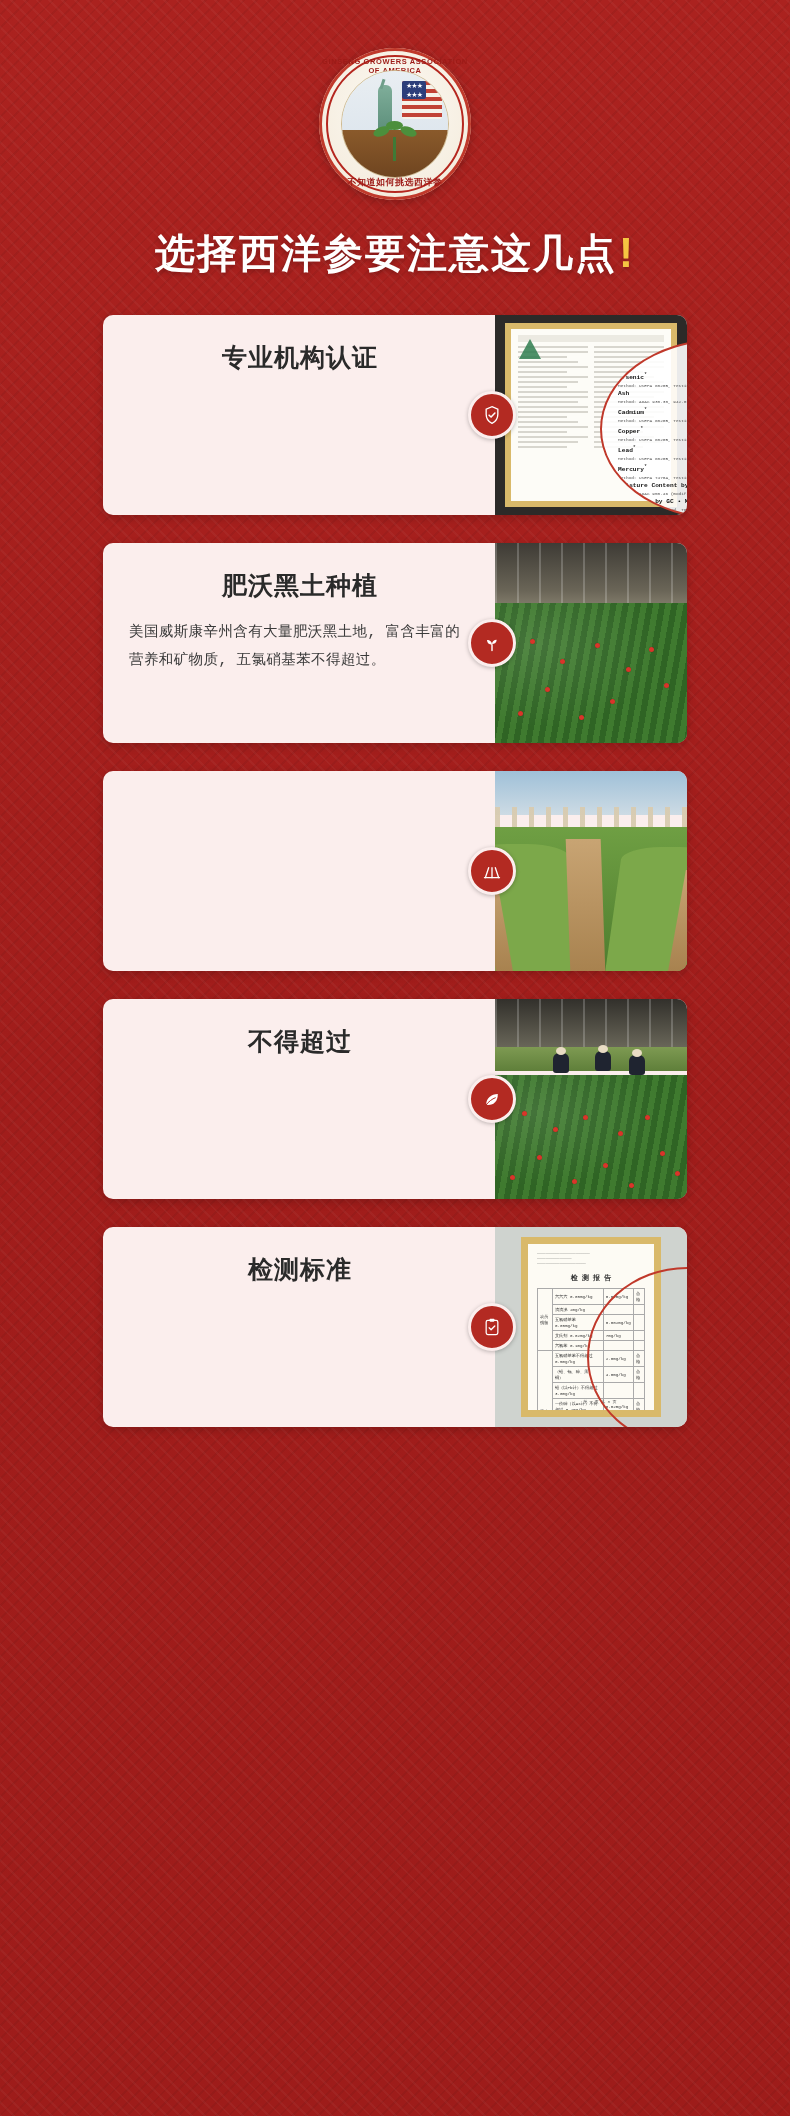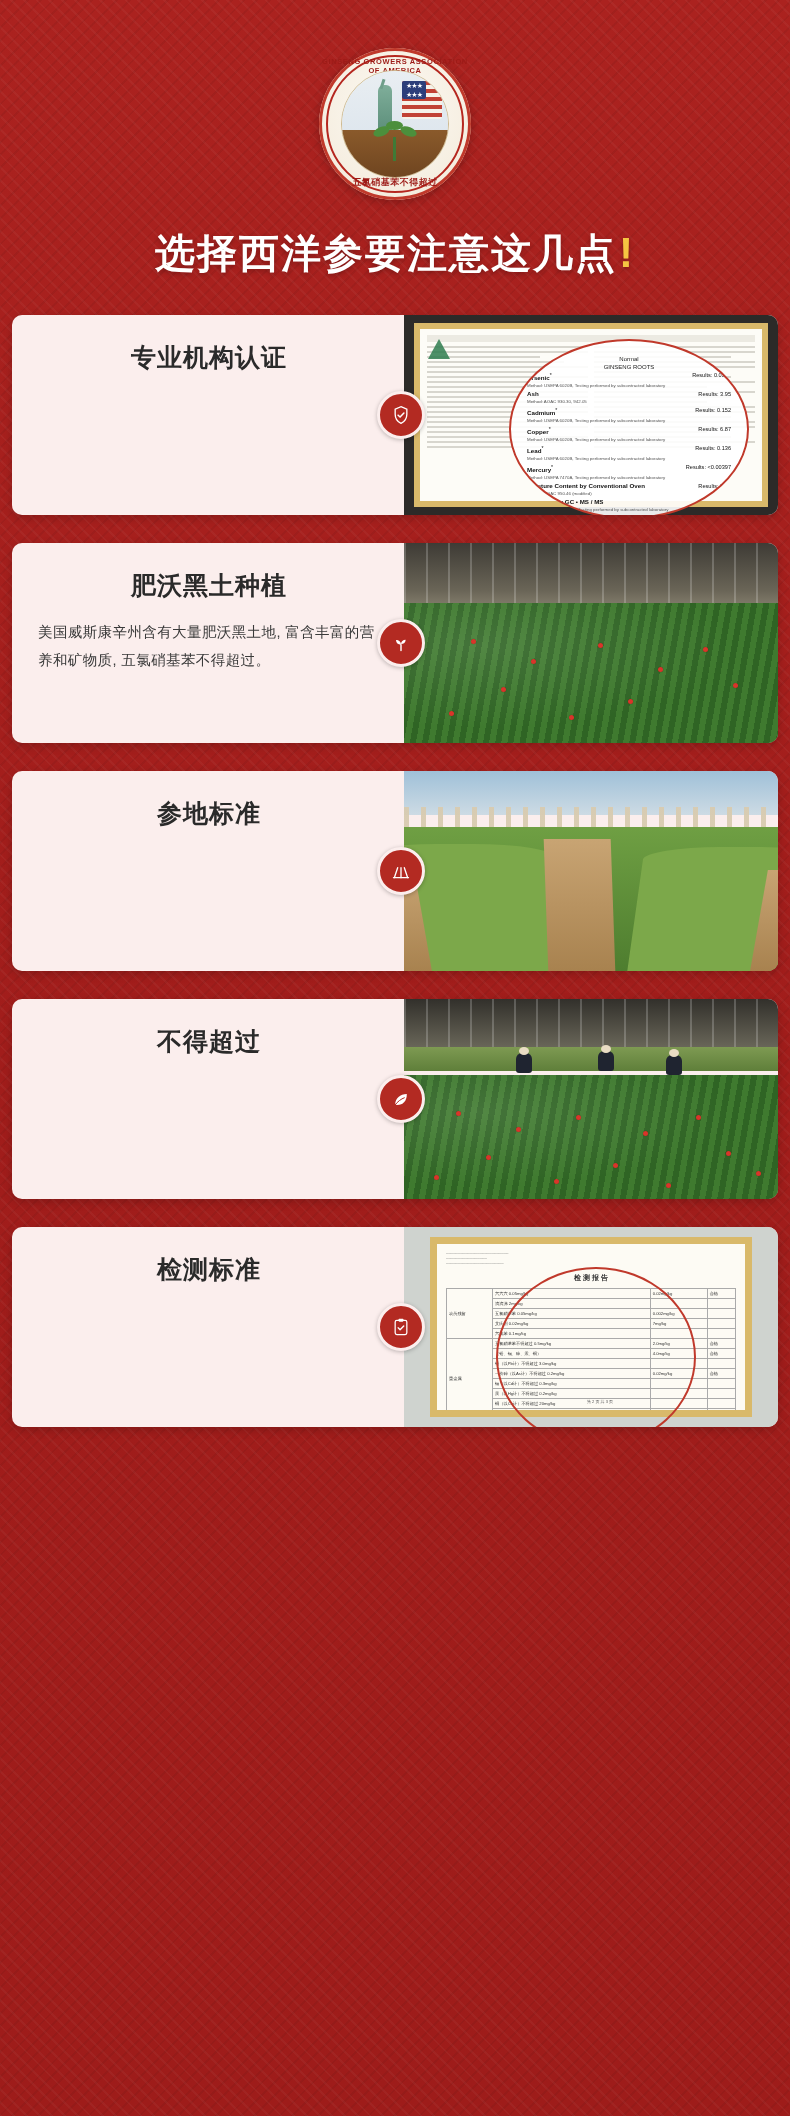--- a/index.html
+++ b/index.html
@@ -184,21 +184,22 @@
   }
   .subline {
     color: #ffffff;
     font-size: 17px;
     letter-spacing: 1px;
   }
 
   
   .cards {
     margin: 34px auto 0;
-    width: 766px;
+    width: 584px;
+    font-family: Liberation Mono, monospace;
   }
   .card {
     position: relative;
     background: #fbeeed;
     border-radius: 10px;
     margin-bottom: 28px;
     display: flex;
     overflow: hidden;
     box-shadow: 0 3px 10px rgba(0,0,0,0.18);
   }
@@ -387,21 +388,21 @@
         <div class="logo-star-box">★★★<br>★★★</div>
         <div class="logo-statue"></div>
         <div class="logo-ground"></div>
         <div class="logo-plant">
           <i></i>
             <b class="lp1"></b>
             <b class="lp2"></b>
             <b class="lp3"></b>
         </div>
       </div>
-      <div class="logo-text-bottom">五氯硝基苯不得超过</div>
+      <div class="logo-text-bottom">不知道如何挑选西洋参</div>
     </div>
   </div>
 
   <div class="headline">
     <span>选择西洋参要注意这几点</span><span class="excl">!</span>
   </div>
 
   <div class="cards">
 
     <div class="card">
@@ -520,21 +521,20 @@
               <b style="left:88%;top:70%"></b>
             <b style="left:44%;top:86%"></b>
               <b style="left:12%;top:84%"></b>
           </div>
         </div>
       </div>
     </div>
 
     <div class="card">
       <div class="text-col">
-        <div class="card-title">参地标准</div>
         <div class="badge">
           <svg width="20" height="20" viewBox="0 0 24 24" aria-hidden="true">
             <path d="M4 20l4-12M12 20l0-12M20 20l-4-12" stroke="#fff" stroke-width="1.6" stroke-linecap="round" fill="none"></path>
             <path d="M3 20h18" stroke="#fff" stroke-width="1.6" stroke-linecap="round"></path>
           </svg>
         </div>
       </div>
       <div class="img-col">
         <div class="field photo">
           <div style="position:absolute;left:0;right:0;top:0;height:22%;background:linear-gradient(180deg,#9fc0d8 0%,#cddbe4 100%)"></div>

